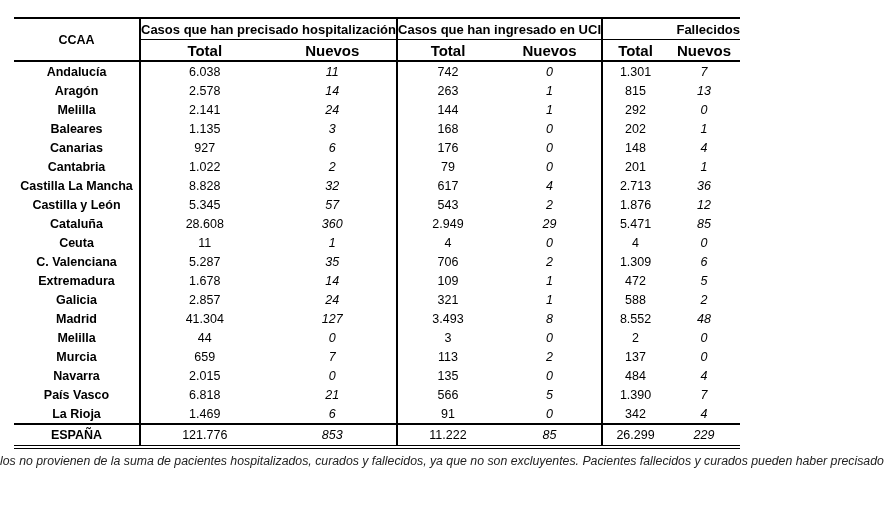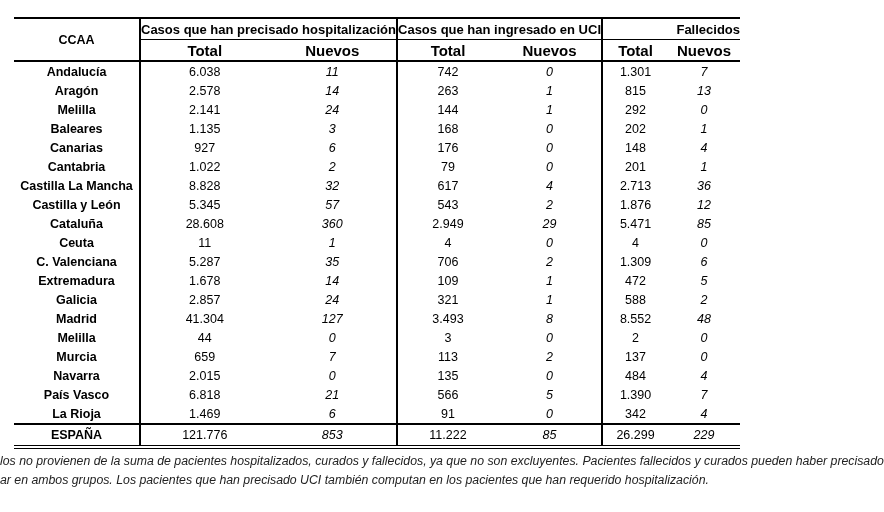--- a/index.html
+++ b/index.html
@@ -259,16 +259,15 @@
         <td class="num">11.222</td>
         <td class="nuevos vr">85</td>
         <td class="num">26.299</td>
         <td class="nuevos">229</td>
       </tr>
     </tfoot>
   </table>
 
   <div class="footnote">
     <div>los no provienen de la suma de pacientes hospitalizados, curados y fallecidos, ya que no son excluyentes. Pacientes fallecidos y curados pueden haber precisado hospitalización</div>
-    <div>ar en ambos grupos. Los pacientes que han precisado UCI también computan en los pacientes que han requerido hospitalización.</div>
   </div>
 
 </div>
 
 </body></html>

